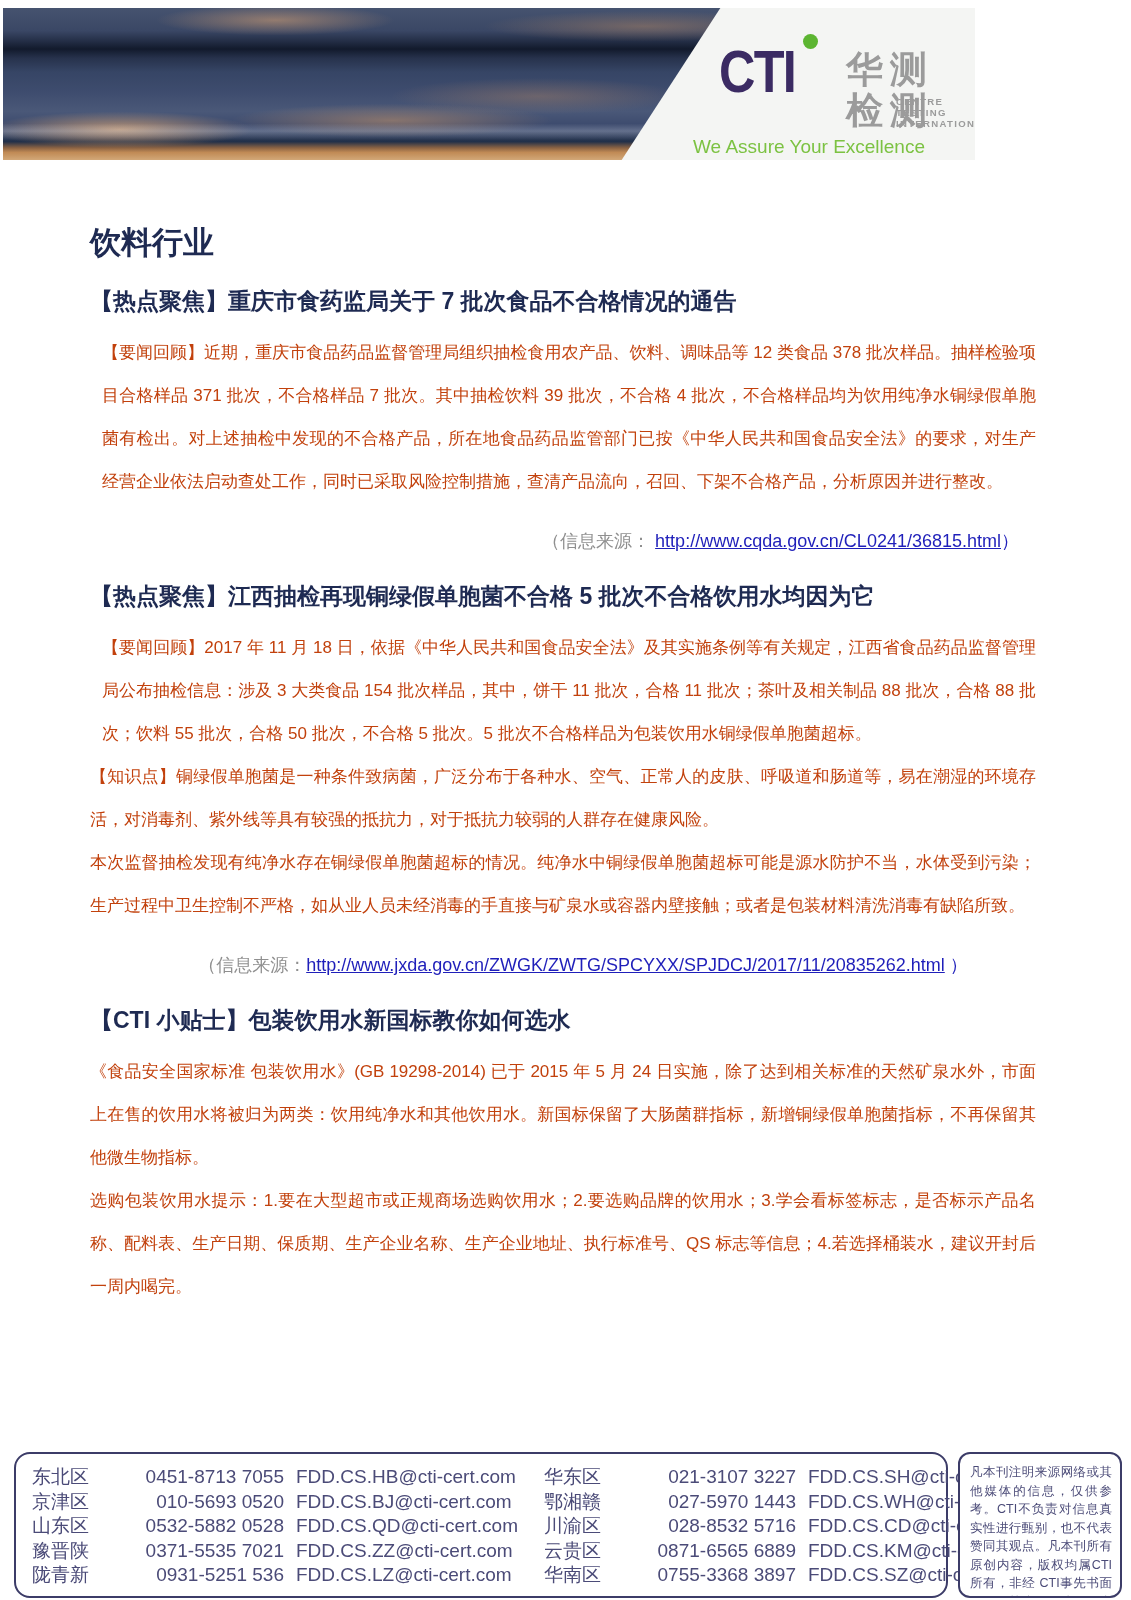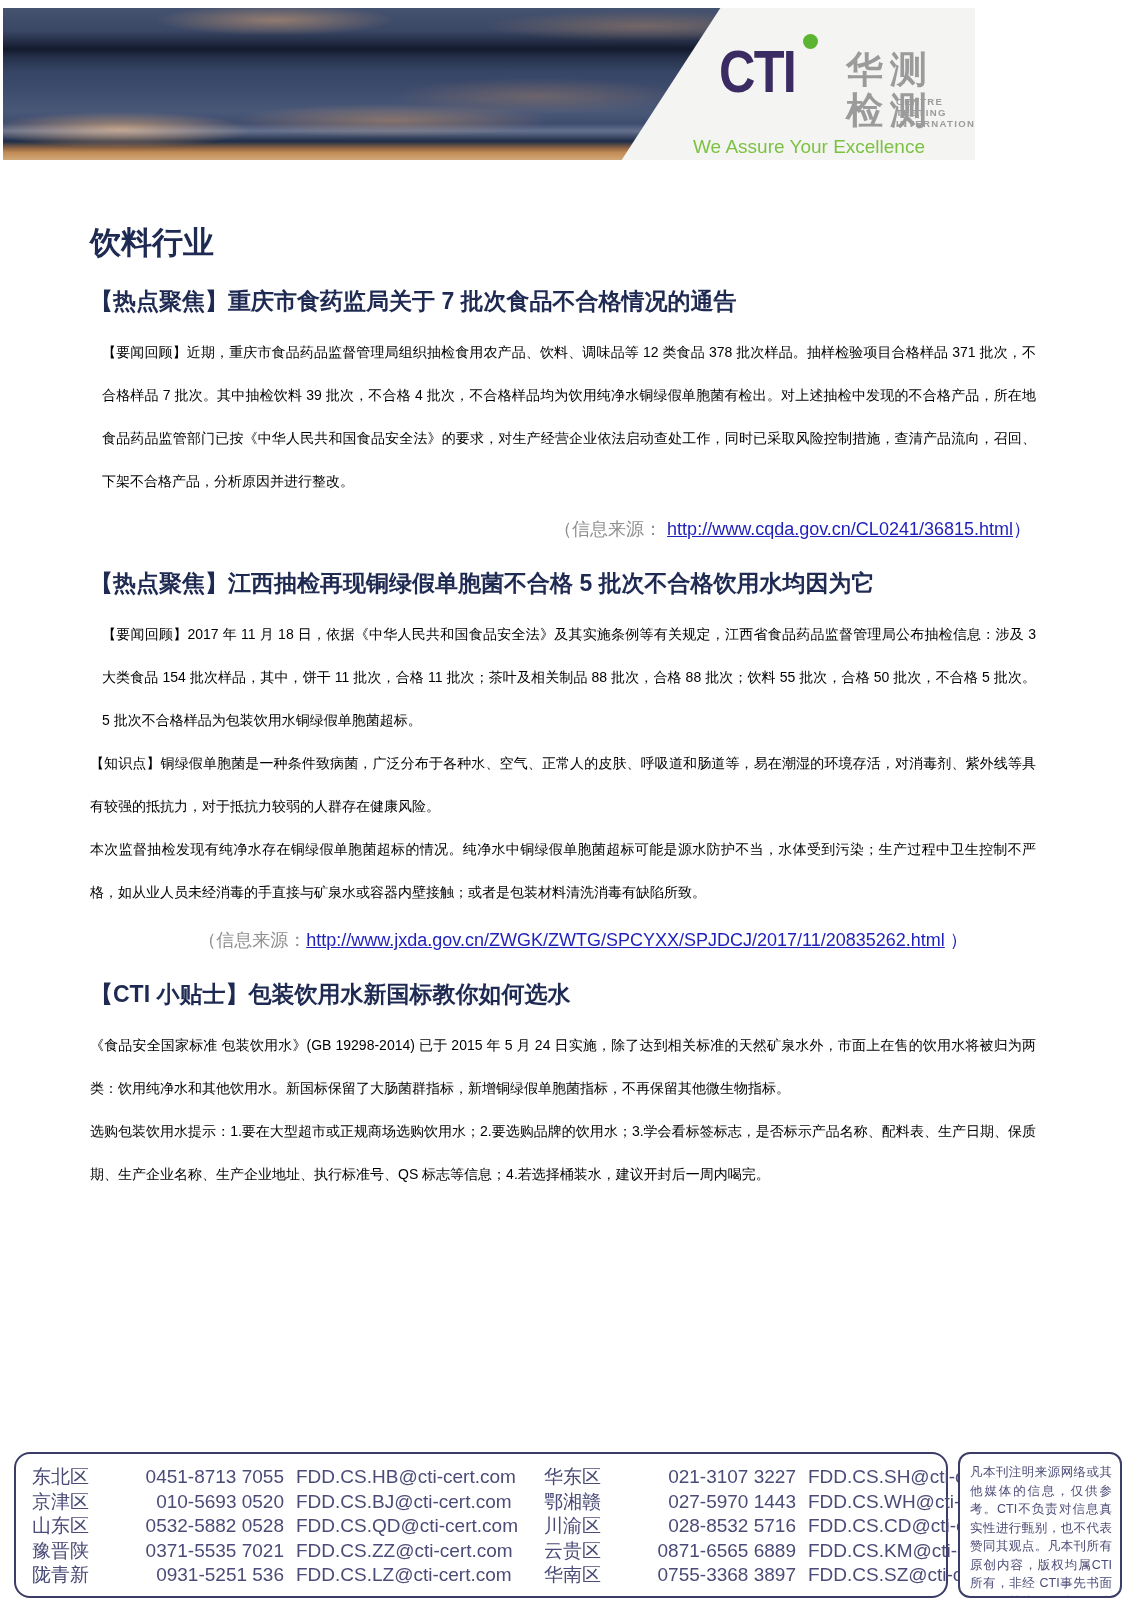--- a/index.html
+++ b/index.html
@@ -38,24 +38,24 @@
   .logo-dot { position:absolute; left:800px; top:26px; width:15px; height:15px; border-radius:50%; background:#5cb531; }
   .logo-cn { position:absolute; left:843px; top:44px; font-size:37px; color:#9b9b9b; letter-spacing:7px; font-weight:600; line-height:1.1;font-family:Liberation Mono, monospace; }
   .logo-en { position:absolute; left:845px; top:88px; font-size:9.6px; color:#9b9b9b; letter-spacing:1.3px; font-weight:700;margin-left:48px; }
   .slogan  { position:absolute; left:690px; top:96px; font-size:19px; color:#7cc242; font-weight:400;margin-top:32px; }
 
   
   main { position:absolute; left:90px; top:213px; width:946px; }
   h1.title { font-size:31px; font-weight:bold; color:#1e2a52; margin:12px 0 24px 0; line-height:36px; }
   h2.sec { font-size:23px; font-weight:bold; color:#1e2a52; margin:14px 0 14px 0; line-height:32px; }
   h2.mt { margin-top:16px; }
-  p.body { font-size:14px; line-height:43px; color:#000000; margin:0; text-align:justify; }
+  p.body { font-size:17px; line-height:43px; color:#c2410c; margin:0; text-align:justify; }
   .indent { padding-left:12px; }
   .flush  { margin-left:-22px; }
-  .src { font-size:18px; line-height:43px; color:#8f8f8f; margin:5px; }
+  .src { font-size:18px; line-height:43px; color:#8f8f8f; margin:17px; }
   .src-right { text-align:right; }
   .src-center { text-align:center; padding-left:40px; }
   .src a { color:#1f1fba; text-decoration:underline; }
   .src .suffix { color:#1f1fba; }
 
   
   .contact-box {
     position:absolute; left:14px; top:1452px; width:934px; height:146px;
     border:2px solid #3c3c68; border-radius:16px; background:#fff;
     box-sizing:border-box; padding:11px 8px 9px 16px; display:flex; gap:26px;

